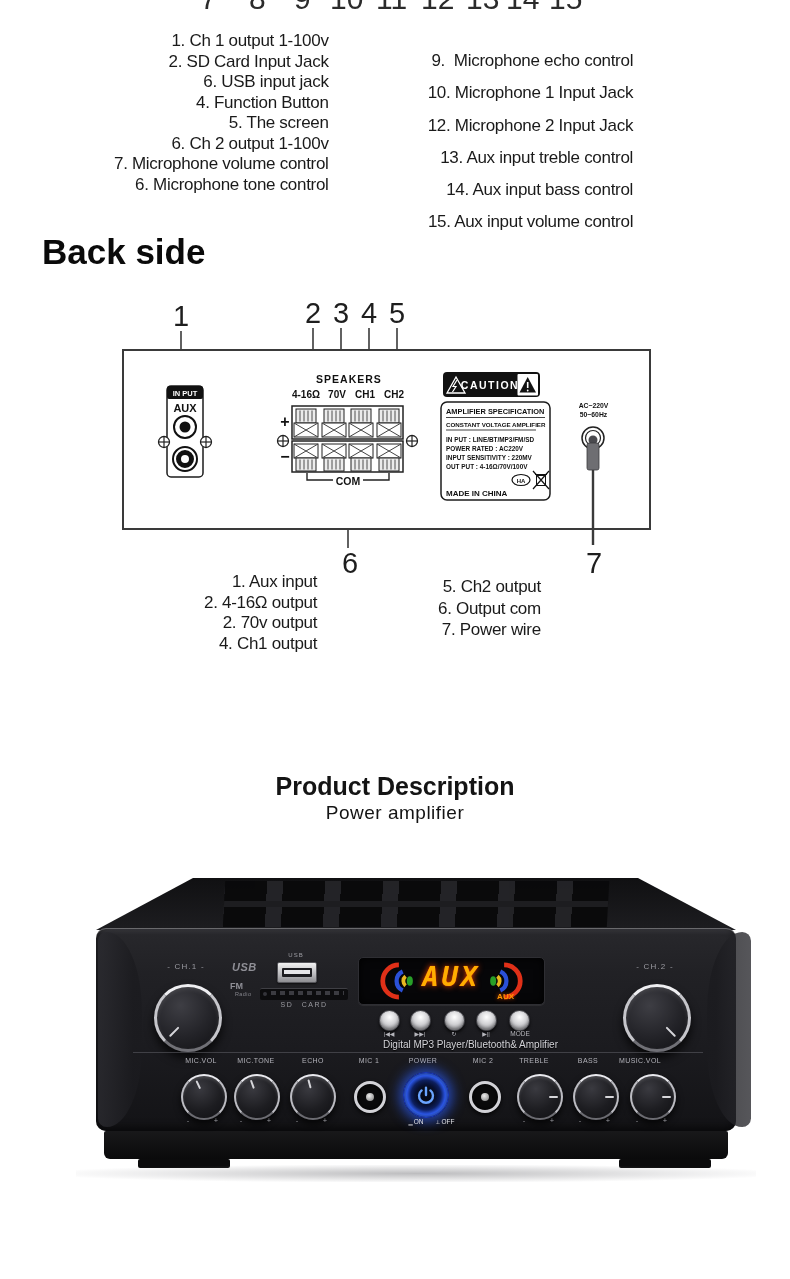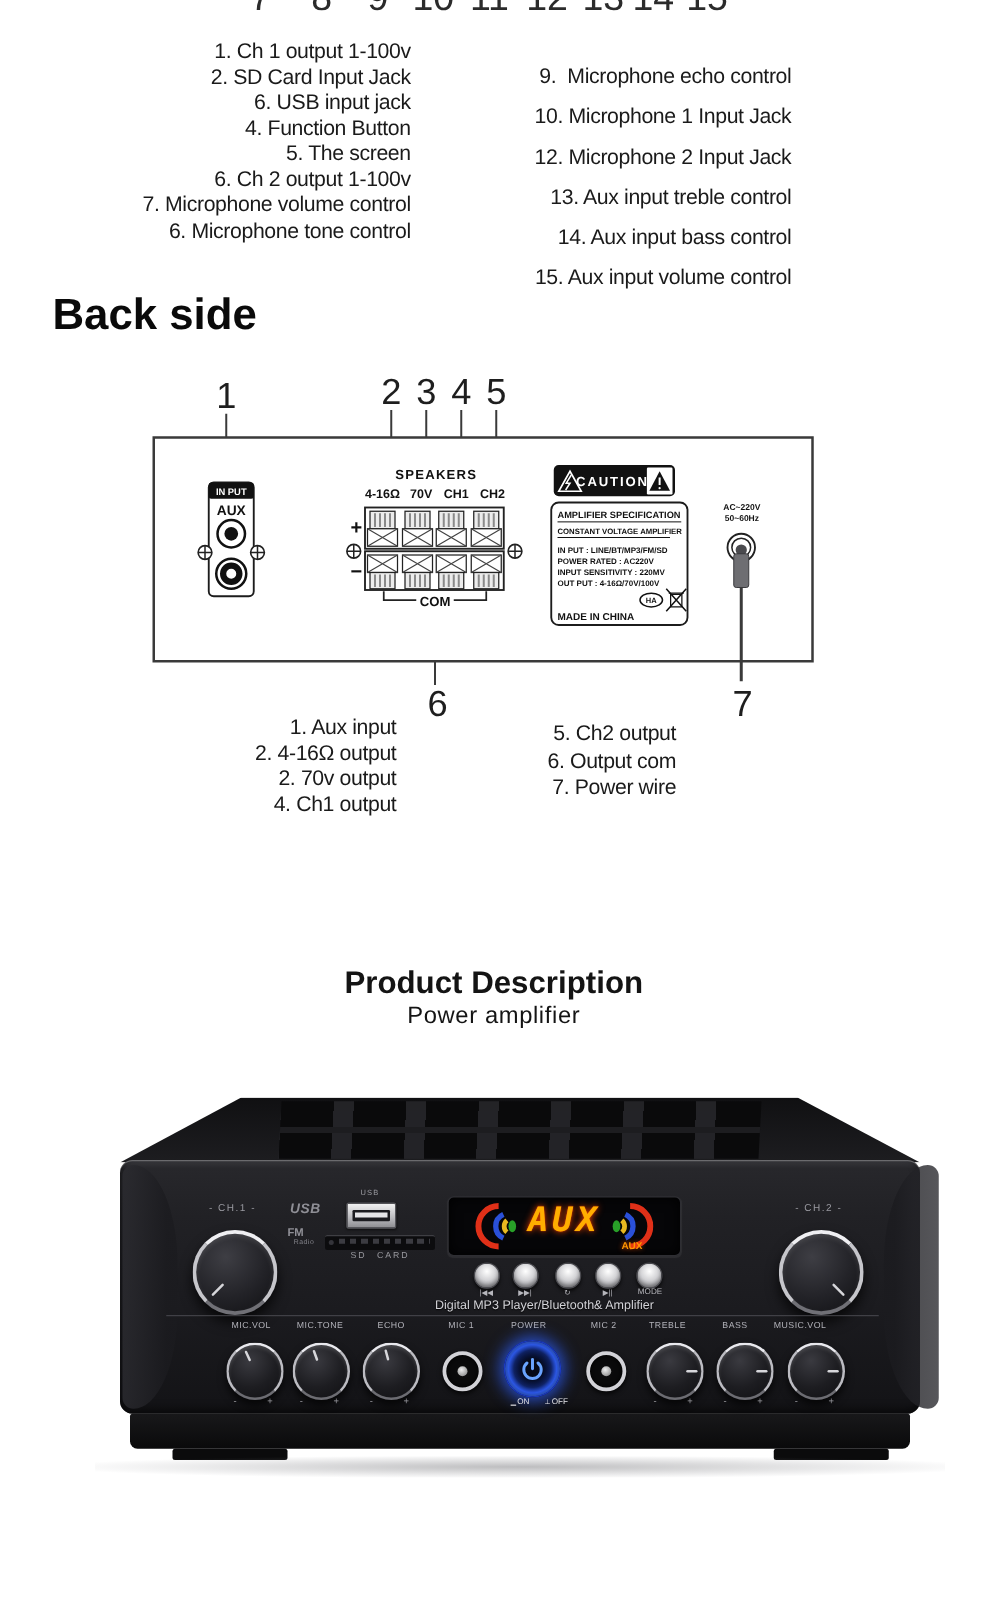--- a/index.html
+++ b/index.html
@@ -101,21 +101,21 @@
   .disp-main{position:absolute;left:50%;top:3px;transform:translateX(-50%);
         font-family:"DejaVu Sans Mono",monospace;font-style:italic;font-weight:700;font-size:27px;
         letter-spacing:3px;color:#ffae00;text-shadow:0 0 6px rgba(255,70,0,.95),0 0 1px #ff5400;}
   .disp-badge{position:absolute;right:30px;bottom:3px;font-size:8px;font-weight:700;color:#ff9800;
         text-shadow:0 0 4px rgba(255,90,0,.9);}
 
   .btn{position:absolute;top:132px;width:19px;height:19px;border-radius:50%;
         background:radial-gradient(circle at 50% 32%,#fff,#d2d2d5 45%,#7e7e83);
         border:1px solid #4a4a4f;box-shadow:0 2px 3px rgba(0,0,0,.7), inset 0 -2px 3px rgba(0,0,0,.3);}
   .btn-label{position:absolute;top:152px;transform:translateX(-50%);font-size:6px;color:#b6b6bc;white-space:nowrap;}
-  .tagline{position:absolute;left:252px;top:161px;width:210px;text-align:left;font-size:10px;color:#d2d2d7;
+  .tagline{position:absolute;left:252px;top:161px;width:210px;text-align:right;font-size:10px;color:#d2d2d7;
         text-shadow:0 1px 1px #000;}
   .divider{position:absolute;left:37px;top:174px;width:570px;height:1px;background:#5a5a61;opacity:.6;}
   .ctl-label{position:absolute;top:179px;transform:translateX(-50%);font-size:7px;color:#b2b2b9;
         letter-spacing:.4px;white-space:nowrap;}
   .mp{position:absolute;top:238px;transform:translateX(-50%);font-size:7.5px;color:#9a9aa0;}
   .onoff{position:absolute;top:240px;transform:translateX(-50%);font-size:6.5px;color:#e2e2e6;white-space:nowrap;}
   .onoff .oi{font-size:5.5px;font-style:normal;margin-right:1px;color:#e2e2e6;}
 </style>
 </head>
 <body>

